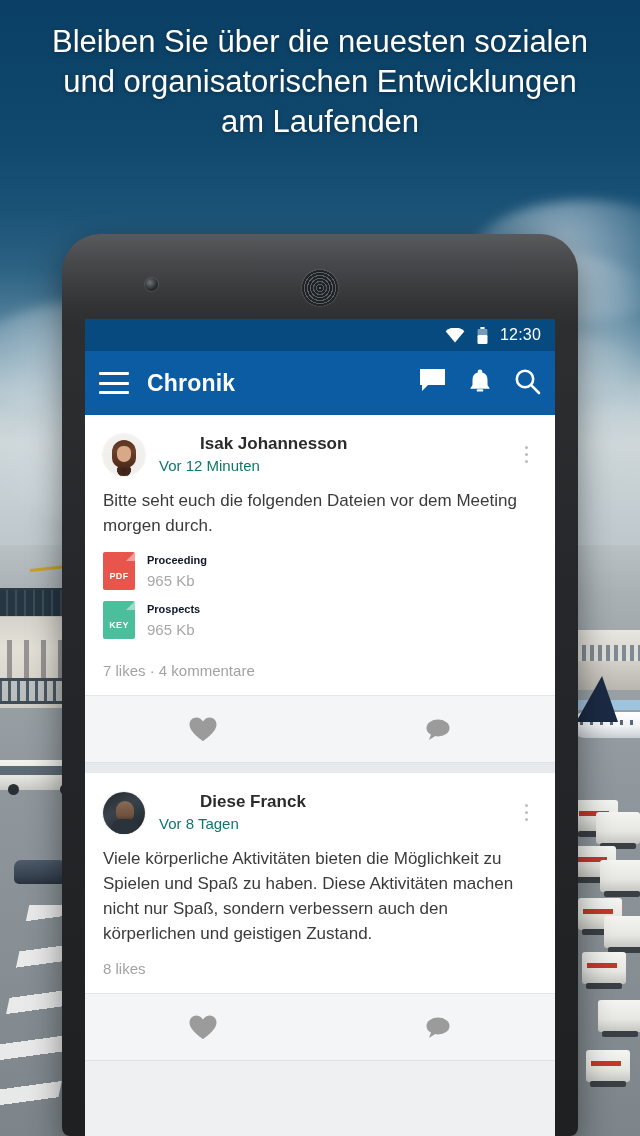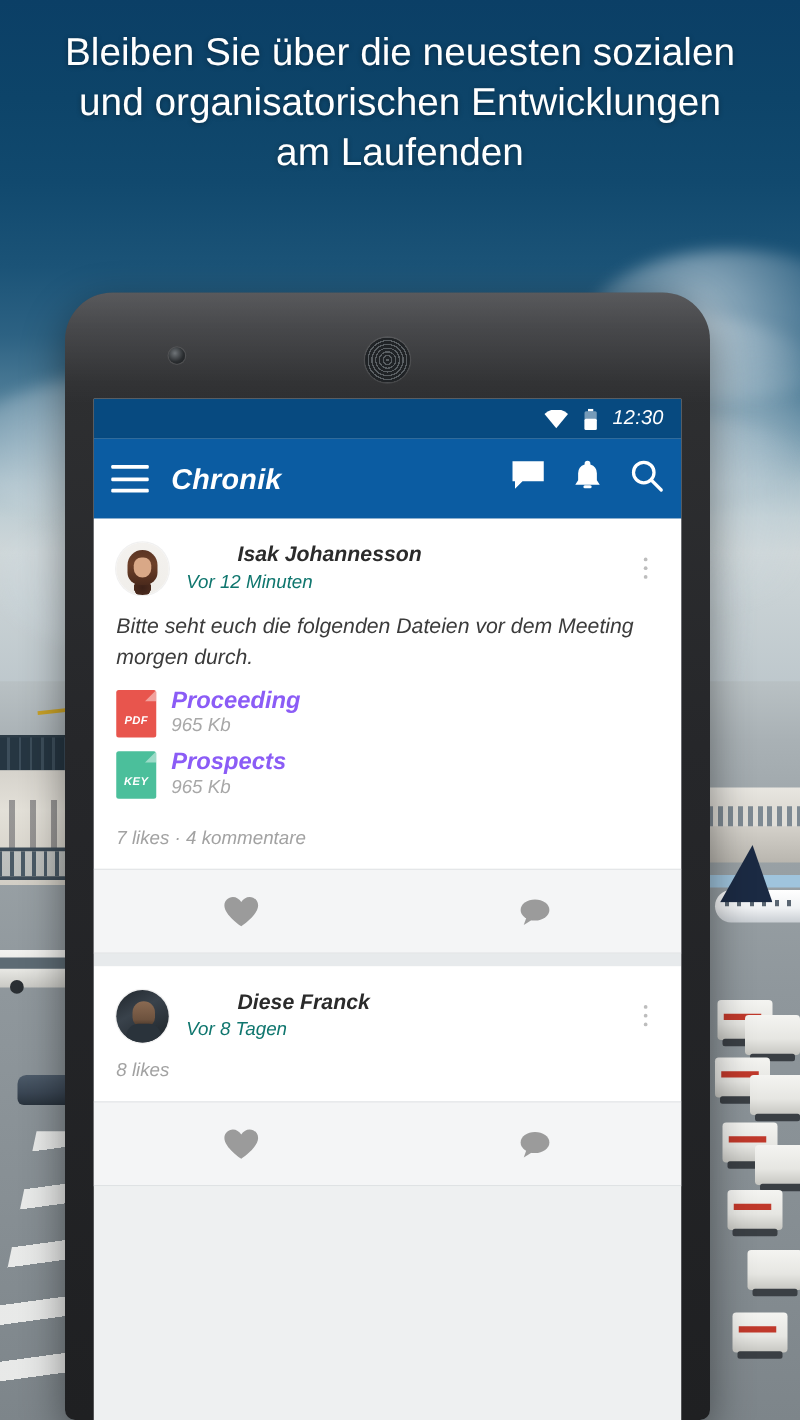--- a/index.html
+++ b/index.html
@@ -128,26 +128,25 @@
   .headline{
     position:absolute; left:0; top:22px; width:640px;
     text-align:center; color:#ffffff;
     font-size:31px; line-height:40px; font-weight:400;
     text-shadow:0 1px 4px rgba(0,0,0,.35);
     padding:0 40px;
   }
 
   
   .phone{
-    position:absolute; left:52px; top:234px; width:516px; height:902px;
+    position:absolute; left:62px; top:234px; width:516px; height:902px;
     background:linear-gradient(180deg,#46474a 0%, #3a3b3e 3%, #2e2f31 8%, #26272a 40%, #1f2022 100%);
     border-radius:38px 38px 8px 8px;
     box-shadow:0 12px 34px rgba(0,0,0,.45);
     overflow:hidden;
-    font-style:italic;
   }
   .phone-glare{
     position:absolute; left:0; top:0; width:516px; height:90px;
     background:linear-gradient(180deg, rgba(255,255,255,.10), rgba(255,255,255,0));
     border-radius:38px 38px 0 0;
   }
   .phone-cam{
     position:absolute; left:83px; top:44px; width:13px; height:13px; border-radius:50%;
     background:radial-gradient(circle at 38% 35%, #6f7478 0%, #2b2e31 58%, #17191b 100%);
     box-shadow:0 0 0 1px rgba(255,255,255,.10);
@@ -226,21 +225,21 @@
     display:flex; align-items:flex-end; justify-content:center;
     color:#fff; font-size:9px; font-weight:700; letter-spacing:.3px; padding-bottom:9px;
   }
   .file-icon:before{
     content:''; position:absolute; right:0; top:0; border-width:0 0 9px 9px;
     border-style:solid; border-color:transparent transparent rgba(255,255,255,.45) transparent;
   }
   .f-pdf{ background:#e8554d; }
   .f-key{ background:#4bbf9b;text-align:right; }
   .file-text{ margin-left:12px; }
-  .file-name{ font-size:19px; font-weight:700; color:#8b5cf6; line-height:21px; }
+  .file-name{ font-size:11px; font-weight:700; color:#0f172a; line-height:21px; }
   .file-size{ font-size:15px; color:#a8a8a8; line-height:20px; }
 
   .stats{ padding:14px 18px 16px 18px; font-size:15px; color:#a2a2a2; }
 
   .actions{
     height:68px; background:#f4f5f6;
     border-top:1px solid #e4e6e8; border-bottom:1px solid #dfe2e4;
     display:flex; align-items:center;
   }
   .action-btn{
@@ -407,20 +406,21 @@
             <div class="post-author">Diese Franck</div>
             <div class="post-time">Vor 8 Tagen</div>
           </div>
           <div class="kebab">
             <i></i>
               <i></i>
               <i></i>
           </div>
         </div>
 
+        <div class="post-body">Viele körperliche Aktivitäten bieten die Möglichkeit zu Spielen und Spaß zu haben. Diese Aktivitäten machen nicht nur Spaß, sondern verbessern auch den körperlichen und geistigen Zustand.</div>
 
         <div class="stats">8 likes</div>
 
         <div class="actions">
           <div class="action-btn">
             <svg width="30" height="27" viewBox="0 0 30 27">
               <path d="M15 25 C15 25 1.5 16.2 1.5 8.4 C1.5 4.3 4.7 1.5 8.3 1.5 C11 1.5 13.6 3.1 15 5.6 C16.4 3.1 19 1.5 21.7 1.5 C25.3 1.5 28.5 4.3 28.5 8.4 C28.5 16.2 15 25 15 25 Z" fill="#9b9b9b"></path>
             </svg>
           </div>
           <div class="action-btn">

